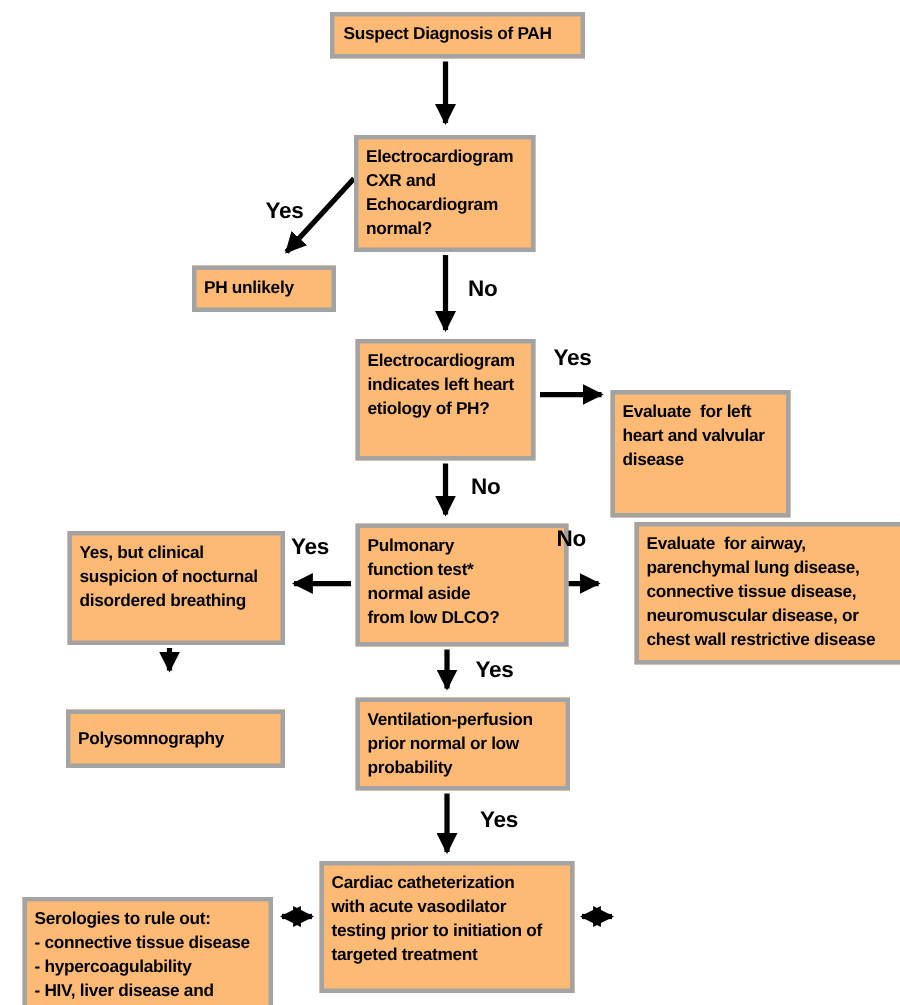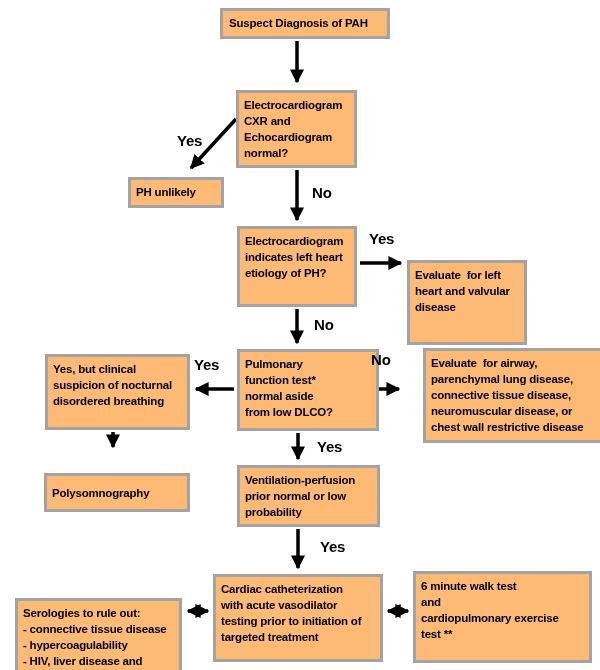--- a/index.html
+++ b/index.html
@@ -117,24 +117,20 @@
 with acute vasodilator
 testing prior to initiation of
 targeted treatment</div>
 
   <div class="node" style="left:15px;top:572px;width:167px;height:90px;margin-top:26px;">Serologies to rule out:
 - connective tissue disease
 - hypercoagulability
 - HIV, liver disease and
   sickle cell disease</div>
 
-  <div class="node" style="left:413px;top:571px;width:179px;height:92px;">6 minute walk test
-and
-cardiopulmonary exercise
-test **</div>
 
   <span class="elabel" style="left:177px;top:134px;">Yes</span>
 
   <span class="elabel" style="left:312px;top:186px;">No</span>
 
   <span class="elabel" style="left:369px;top:232px;">Yes</span>
 
   <span class="elabel" style="left:314px;top:318px;">No</span>
 
   <span class="elabel" style="left:194px;top:358px;">Yes</span>

